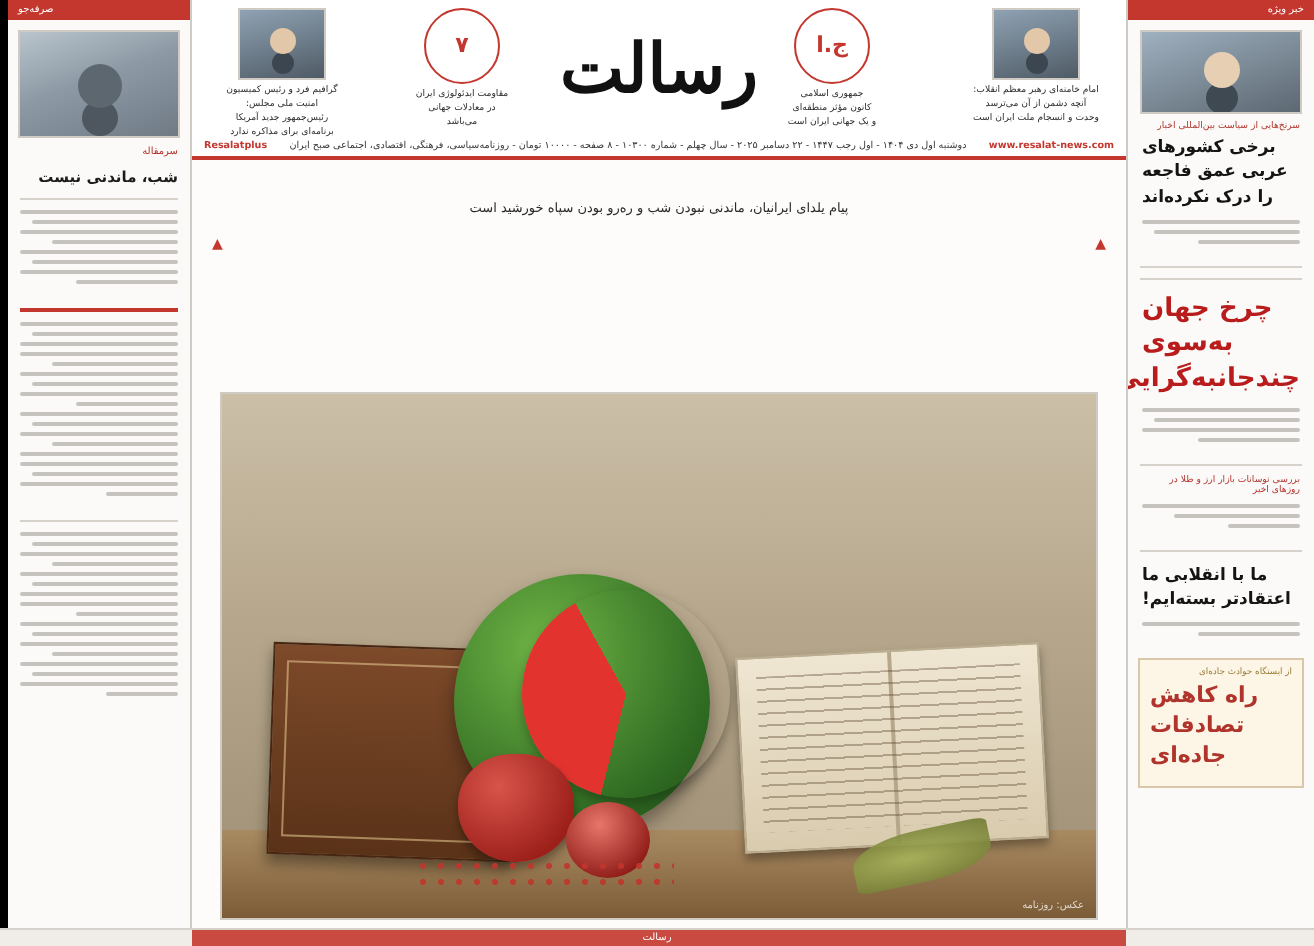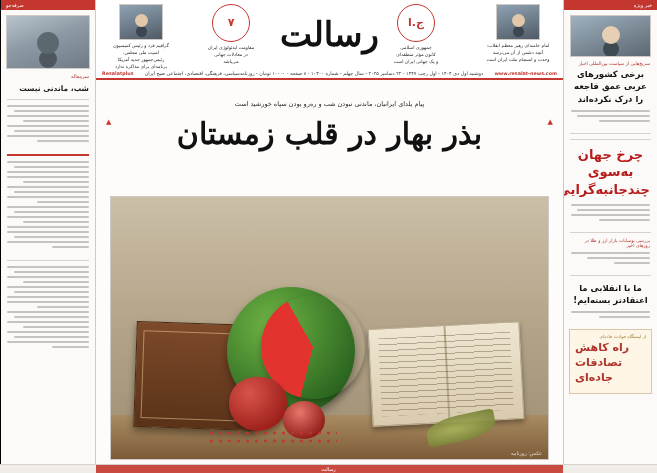--- a/index.html
+++ b/index.html
@@ -16,21 +16,21 @@
     height: 473px;
     background: #f2f0ec;
     overflow: hidden;
   }
   
   .col-left {
     position: absolute;
     top: 0; left: 0;
     width: 96px; height: 473px;
     background: #fbfaf8;
-    border-left: 1px solid #000000;
+    border-left: 4px solid #000000;
     border-right: 1px solid #cfcbc4;
     box-sizing: border-box;
     overflow: hidden;
   }
   .col-right {
     position: absolute;
     top: 0; right: 0;
     width: 94px; height: 473px;
     background: #fbfaf8;
     border-left: 1px solid #cfcbc4;
@@ -358,21 +358,21 @@
     background: #e6cfb2;
     box-shadow: 0 14px 0 -1px #3f4952;
   }
   .rt-kicker {
     text-align: right;
     font-size: 4.6px;
     color: #b0332c;
     padding: 0 7px 1px 7px;
   }
   .rt-head {
-    text-align: center;
+    text-align: left;
     font-size: 8.5px;
     font-weight: bold;
     color: #141414;
     padding: 1px 7px 2px 7px;
     line-height: 1.45;
   }
   .rt-head.big {
     font-size: 13px;
     line-height: 1.35;
   }
@@ -528,21 +528,20 @@
       </div>
 
       <div class="mast-strip">
         <span class="site">www.resalat-news.com</span>
         <span class="dateline">دوشنبه اول دی ۱۴۰۴ - اول رجب ۱۴۴۷ - ۲۲ دسامبر ۲۰۲۵ - سال چهلم - شماره ۱۰۳۰۰ - ۸ صفحه - ۱۰۰۰۰ تومان - روزنامه‌سیاسی، فرهنگی، اقتصادی، اجتماعی صبح ایران</span>
         <span class="site">Resalatplus</span>
       </div>
     </div>
 
     <div class="kicker">پیام یلدای ایرانیان، ماندنی نبودن شب و ره‌رو بودن سپاه خورشید است</div>
-    <div class="headline">بذر بهار در قلب زمستان</div>
 
     <div class="corner-mark cm-left">▲</div>
     <div class="corner-mark cm-right">▲</div>
 
     <div class="photo-main">
       <div class="pm-table"></div>
       <div class="pm-book-left">
           <div class="txt"></div>
         </div>
       <div class="pm-book-right"></div>

